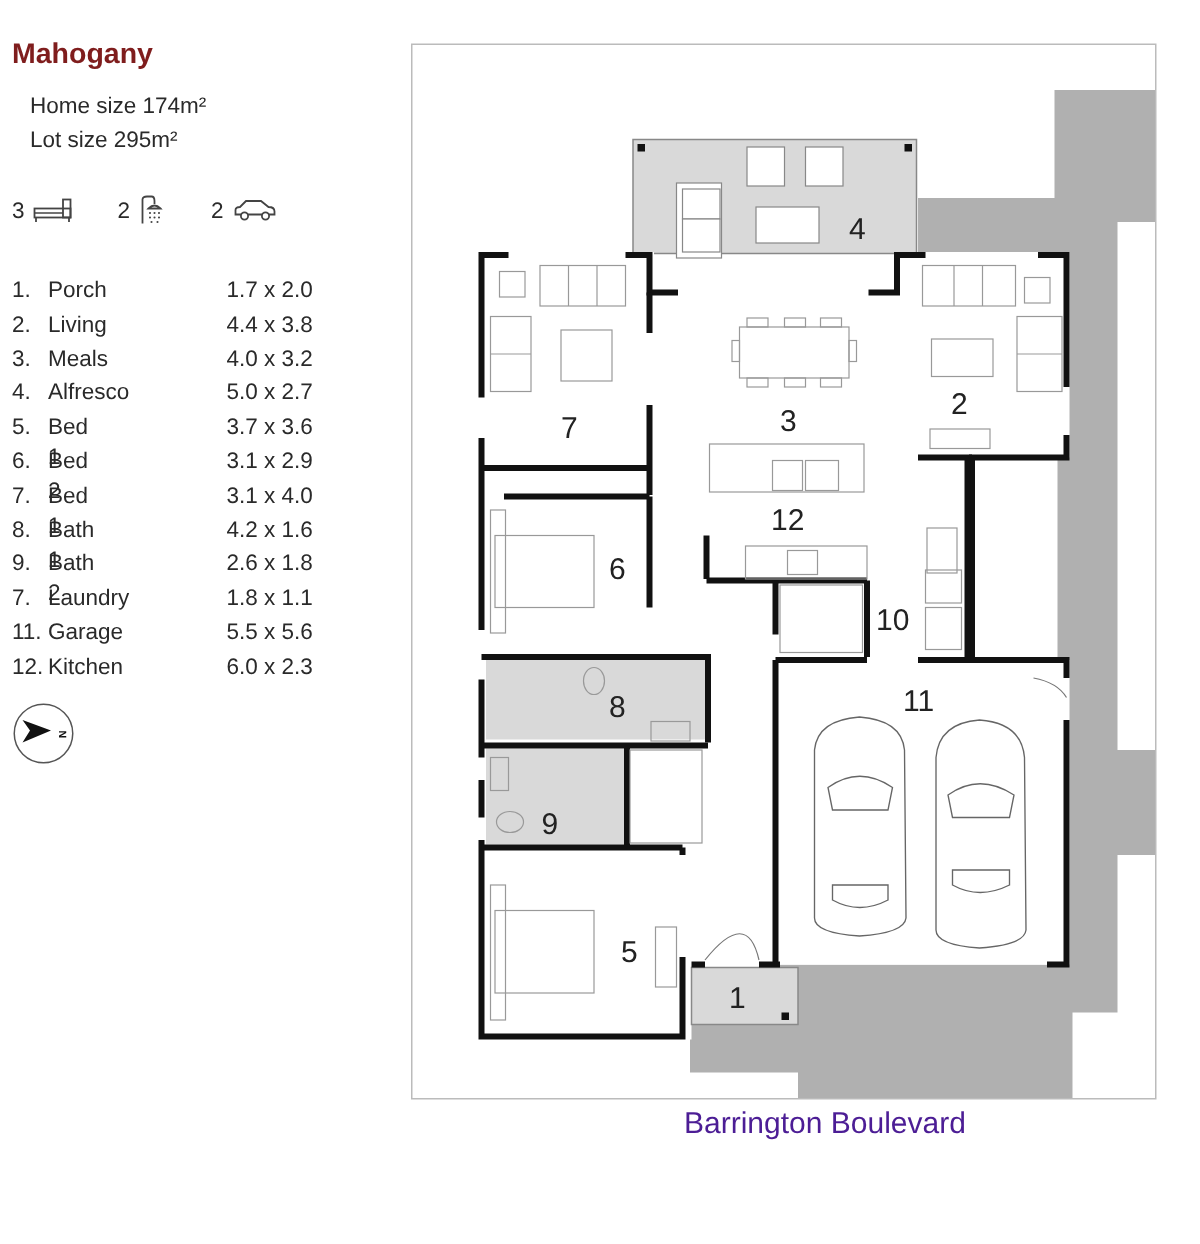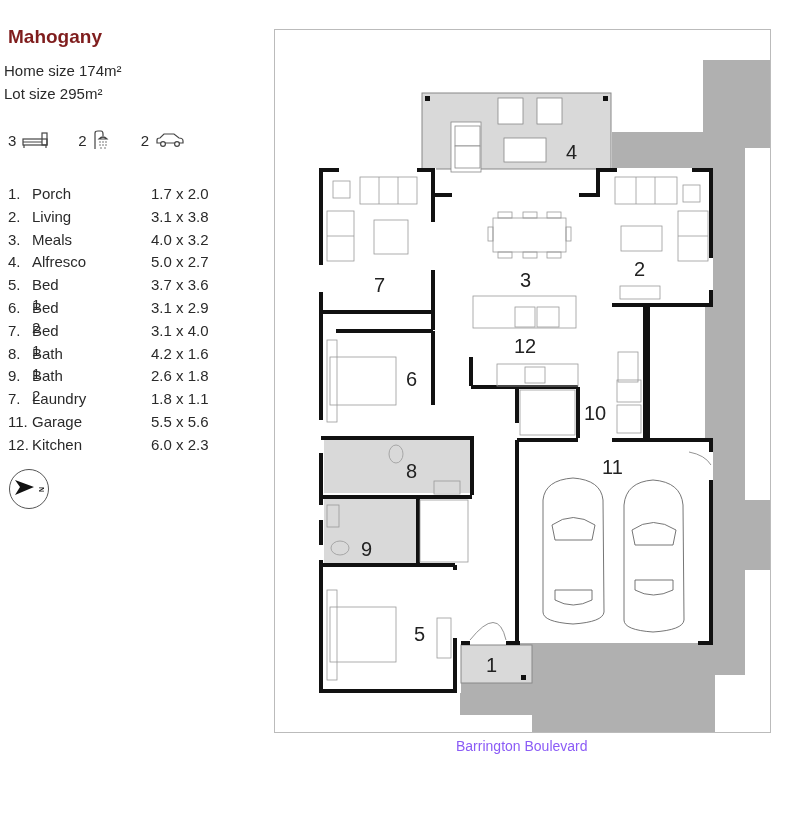--- a/index.html
+++ b/index.html
@@ -1,29 +1,29 @@
 <!DOCTYPE html>
 <html><head>
   <meta charset="utf-8">
   <style>
     html, body { margin: 0; padding: 0; background: #ffffff; }
     body { width: 800px; height: 829px; position: relative; overflow: hidden; font-family: "Liberation Sans", sans-serif; color: #2a2a2a; }
     .title { position: absolute; left: 8px; top: 26px; font-size: 19px; font-weight: bold; color: #7f1d1d; }
-    .size-line { position: absolute; left: 4px; font-size: 15px; color: #2a2a2a; }
+    .size-line { position: absolute; left: 20px; font-size: 15px; color: #2a2a2a; }
     .features { position: absolute; left: 8px; top: 130px; display: flex; align-items: center; font-size: 15px; }
     .feature { display: flex; align-items: center; margin-right: 22px; }
     .feature svg { margin-left: 6px; }
     .rooms { position: absolute; left: 8px; top: 184px; }
     .room-row { position: relative; height: 22.8px; font-size: 15px; line-height: 20px; }
     .room-num { position: absolute; left: 0; }
     .room-name { position: absolute; left: 24px; }
     .room-dim { position: absolute; left: 143px; white-space: nowrap; }
     .compass { position: absolute; left: 8px; top: 468px; }
     .plan { position: absolute; left: 0; top: 0; }
-    .street { position: absolute; left: 456px; top: 738px; font-size: 14px; color: #8b5cf6; }
+    .street { position: absolute; left: 456px; top: 738px; font-size: 20px; color: #4c1d95; }
     .rlabel { font-family: "Liberation Sans", sans-serif; font-size: 20px; fill: #222; }
   </style>
 </head>
 <body>
 
 <div class="title">Mahogany</div>
 <div class="size-line" style="top:62px">Home size 174m²</div>
 <div class="size-line" style="top:85px">Lot size 295m²</div>
 
 <div class="features">
@@ -66,21 +66,21 @@
 
 <div class="rooms">
   <div class="room-row">
       <span class="room-num">1.</span>
       <span class="room-name">Porch</span>
       <span class="room-dim">1.7 x 2.0</span>
     </div>
   <div class="room-row">
       <span class="room-num">2.</span>
       <span class="room-name">Living</span>
-      <span class="room-dim">3.1 x 3.8</span>
+      <span class="room-dim">4.4 x 3.8</span>
     </div>
   <div class="room-row">
       <span class="room-num">3.</span>
       <span class="room-name">Meals</span>
       <span class="room-dim">4.0 x 3.2</span>
     </div>
   <div class="room-row">
       <span class="room-num">4.</span>
       <span class="room-name">Alfresco</span>
       <span class="room-dim">5.0 x 2.7</span>

